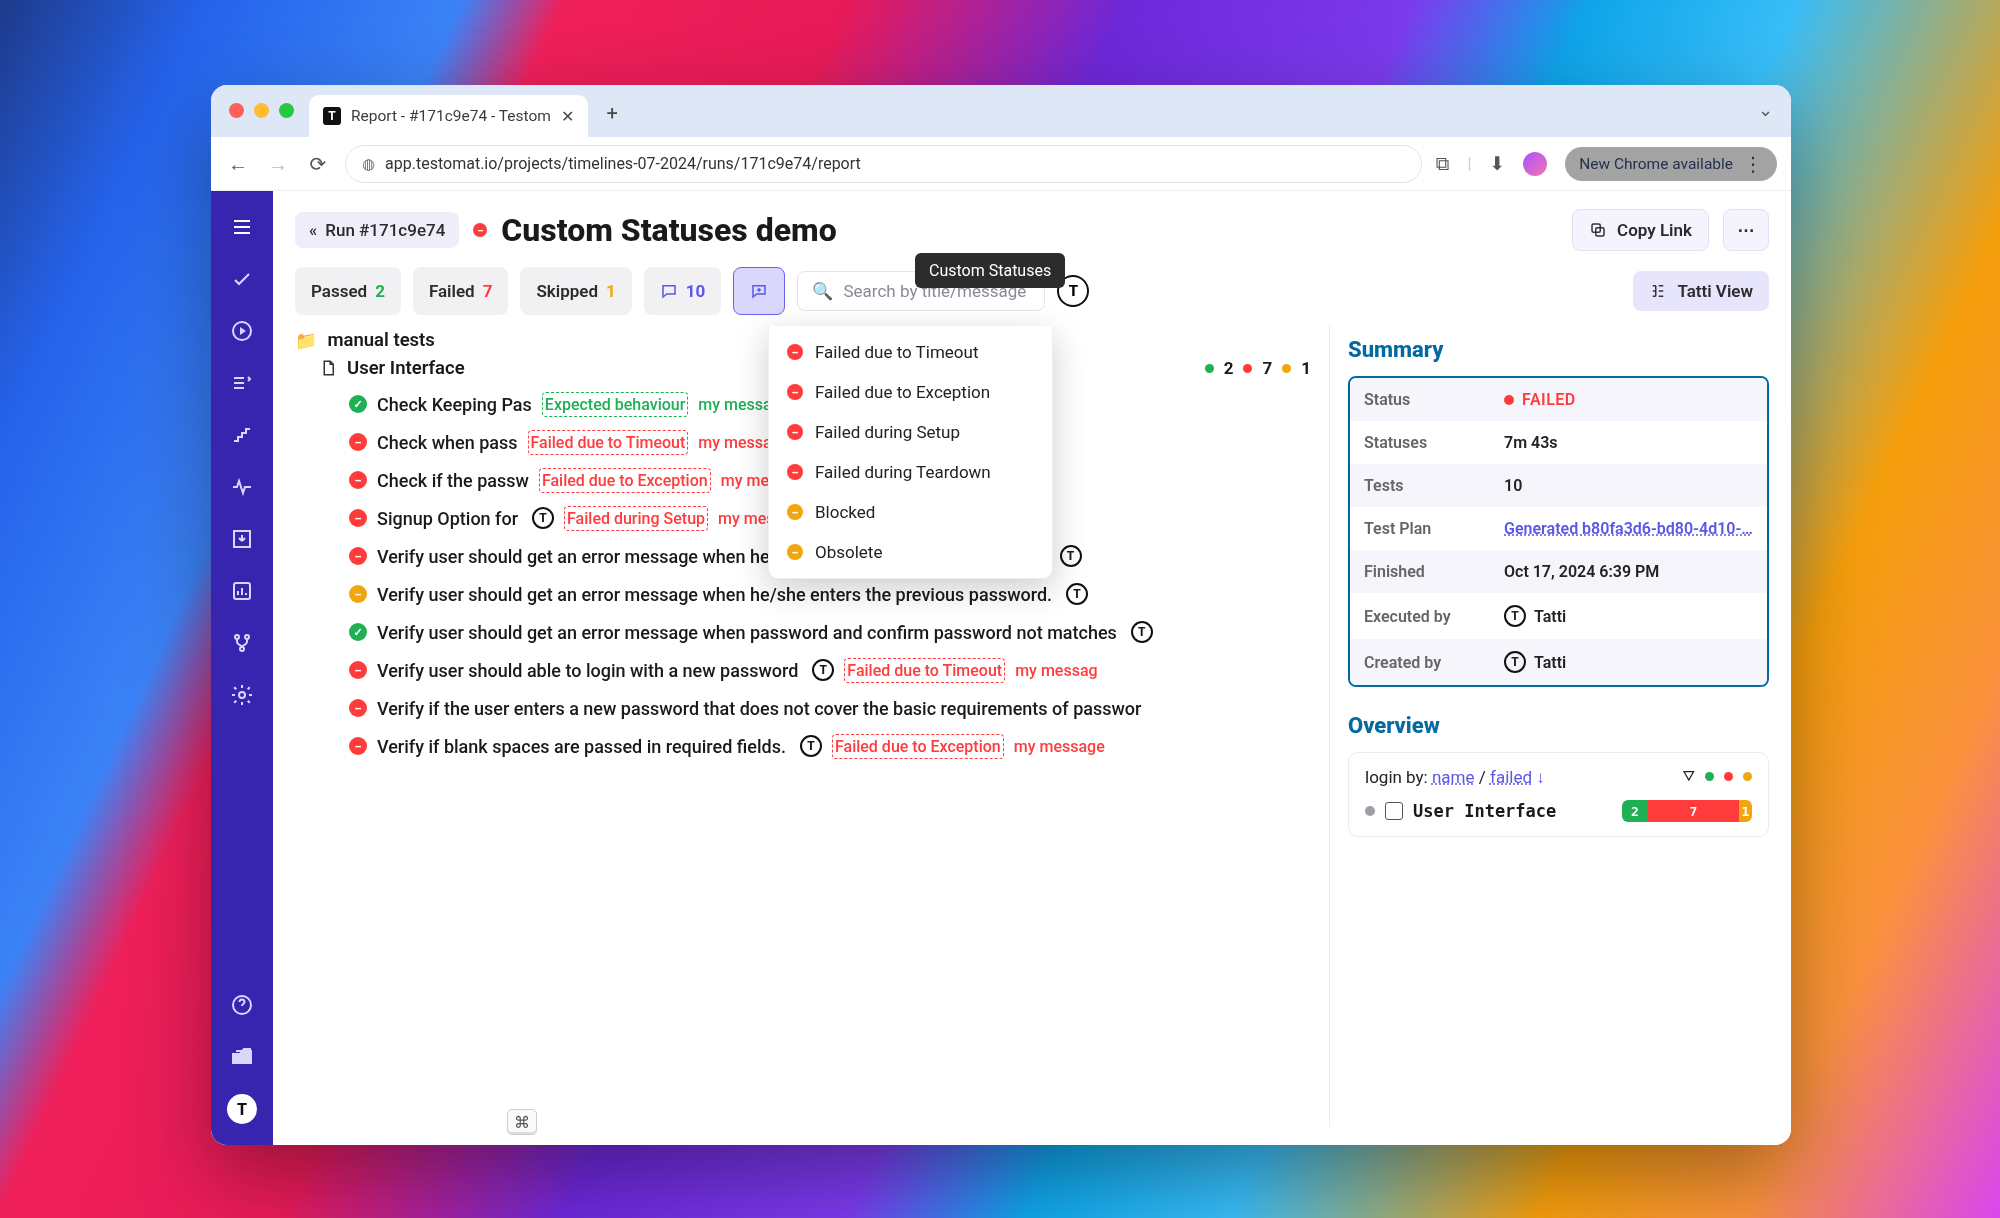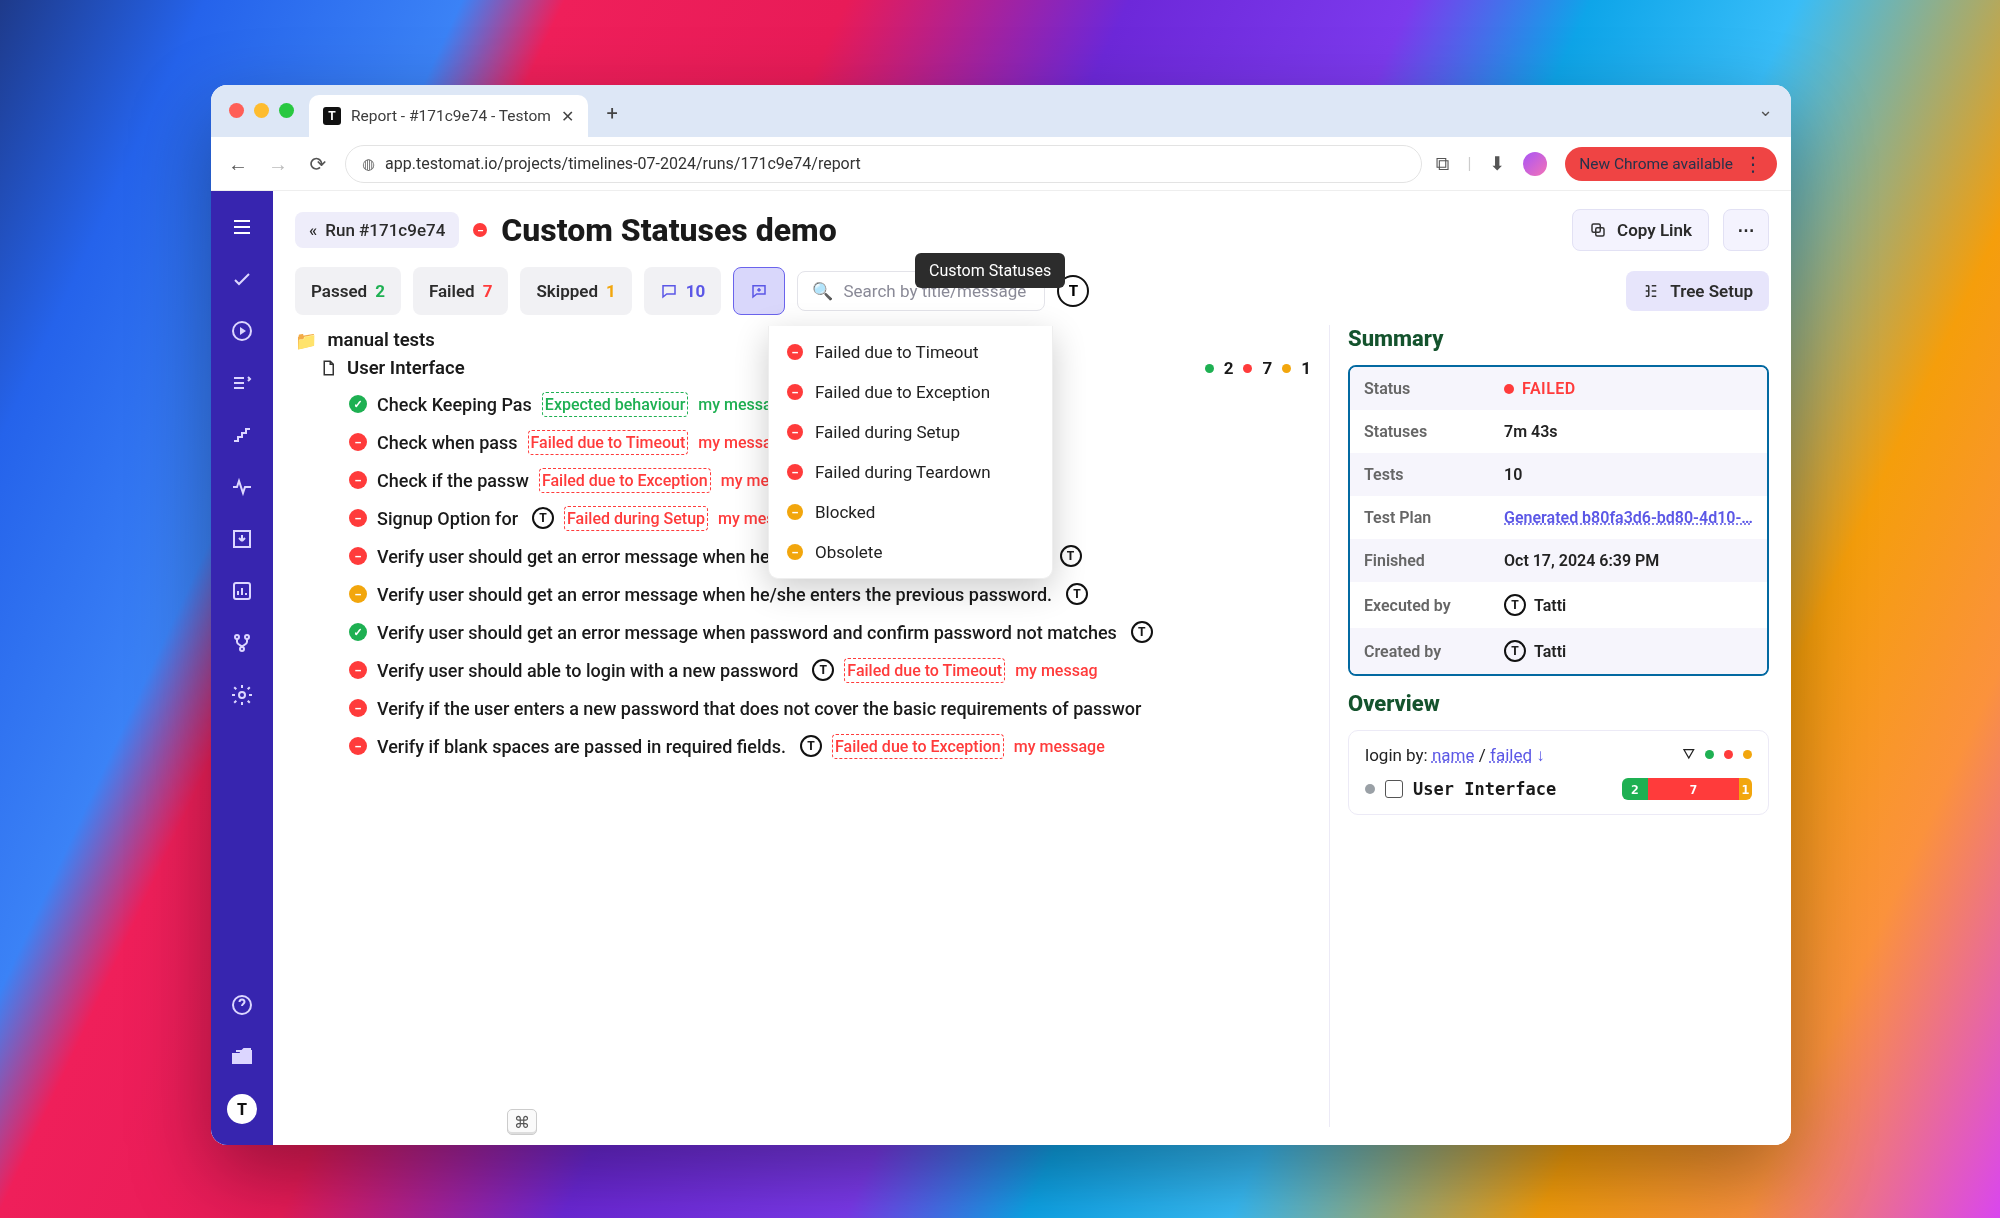--- a/index.html
+++ b/index.html
@@ -45,21 +45,21 @@
   }
   .navbtn{width:26px;text-align:center;font-size:20px;color:#555;}
   .url {
     flex:1; height:38px; border:1px solid #e3e3e3; border-radius: 20px;
     display:flex; align-items:center; gap:10px; padding:0 16px; font-size:16px; color:#333;
   }
   .url .globe{font-size:15px;color:#666;}
   .right-actions{display:flex;align-items:center;gap:18px;}
   .ico-btn{font-size:19px;color:#555;}
   .avatar-sm{width:24px;height:24px;border-radius:50%;background:linear-gradient(135deg,#a855f7,#f472b6);}
-  .pill{height:34px;background:#ef4444;border-radius:17px;display:flex;align-items:center;gap:10px;padding:0 14px;font-size:15.5px;color:#26324b;}
+  .pill{height:34px;background:#a3a3a3;border-radius:17px;display:flex;align-items:center;gap:10px;padding:0 14px;font-size:15.5px;color:#26324b;}
   .pill .dots{font-size:20px;}
 
   
   .app { flex:1; display:flex; background:#fff; }
   .sidebar {
     width: 62px; background:#3725af; display:flex; flex-direction:column;
     align-items:center; padding-top:14px; gap:8px;
   }
   .side-ico{width:44px;height:44px;border-radius:8px;display:flex;align-items:center;justify-content:center;color:#c9c2f5;}
   .side-ico svg{width:24px;height:24px;stroke:#dcd6ff;stroke-width:2;fill:none;}
@@ -130,21 +130,21 @@
   .tsd.pass::before{content:"✓";} .tsd.fail::before{content:"–";} .tsd.skip::before{content:"–";}
   .t-round{width:22px;height:22px;border:2px solid #111;border-radius:50%;display:inline-flex;align-items:center;justify-content:center;font-weight:800;font-size:12px;margin-left:4px;}
   .badge{border:1.5px dashed;border-radius:4px;padding:2px 2px;font-size:16px;display:inline-flex;align-items:center;}
   .badge.green{border-color:#1eb052;color:#1eb052;}
   .badge.red{border-color:#ff3b3b;color:#ff3b3b;}
   .msg{color:#ff3b3b;font-size:16px;}
   .msg.green{color:#1eb052;}
   .clip{white-space:nowrap;overflow:hidden;}
 
   
-  .section-title{font-size:22px;font-weight:800;color:#14532d;margin-top:1px;}
+  .section-title{font-size:22px;font-weight:800;color:#0369a1;margin-top:12px;}
   .kv-table{border:2px solid #0369a1;border-radius:8px;overflow:hidden;}
   .kv{display:flex;align-items:center;}
   .kv:nth-child(odd){background:#f6f5fc;}
   .kv .k{flex:0 0 140px;padding:12px 14px;color:#666;font-size:16px;font-weight:600;}
   .kv .v{flex:1;padding:12px 14px;font-size:16px;color:#222;font-weight:600;display:flex;align-items:center;gap:8px;}
   .v-fail{color:#ff3b3b;letter-spacing:.5px;}
   .v-link{color:#5b57e6;text-decoration:underline dotted;white-space:nowrap;overflow:hidden;text-overflow:ellipsis;max-width:250px;}
   .tiny-badge{width:22px;height:22px;border:2px solid #111;border-radius:50%;display:inline-flex;align-items:center;justify-content:center;font-weight:800;font-size:12px;}
 
   .overview-card{border:1px solid #eceaf6;border-radius:10px;padding:14px 16px;display:flex;flex-direction:column;gap:12px;}
@@ -328,21 +328,21 @@
         </div>
         <div class="search">
           <span>🔍</span>
           <span style="color:#8a8a97;">Search by title/message</span>
         </div>
         <div class="round-badge">T</div>
         <div class="tree-chip">
           <svg width="18" height="18" viewBox="0 0 24 24" fill="none" stroke="#333" stroke-width="2">
               <path d="M5 5h4M5 12h4M5 19h4M9 5v14M13 5h6M13 12h6M13 19h6"></path>
             </svg>
-          <span>Tree Setup</span>
+          <span>Tatti View</span>
         </div>
       </div>
 
       <div class="split">
 
         <div class="left">
           <div class="node">
             <span class="folder">📁</span>
             <span>manual tests</span>
           </div>

